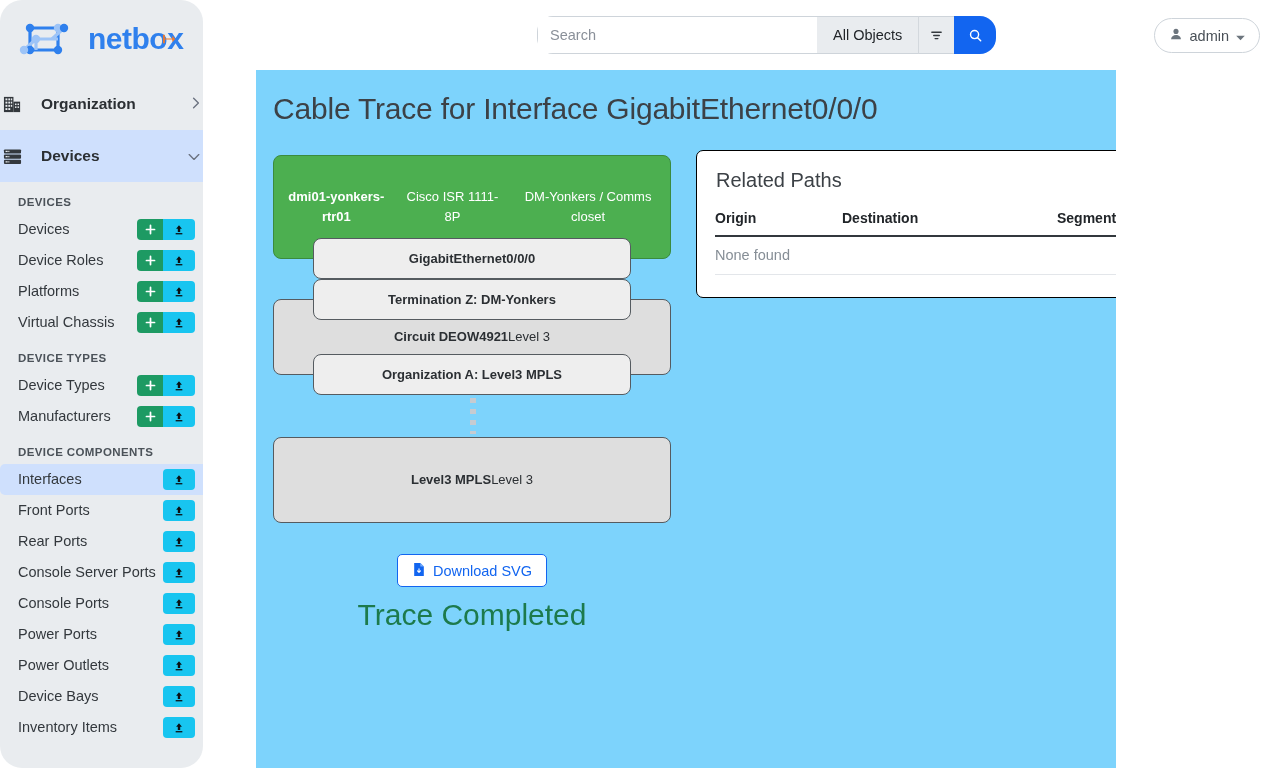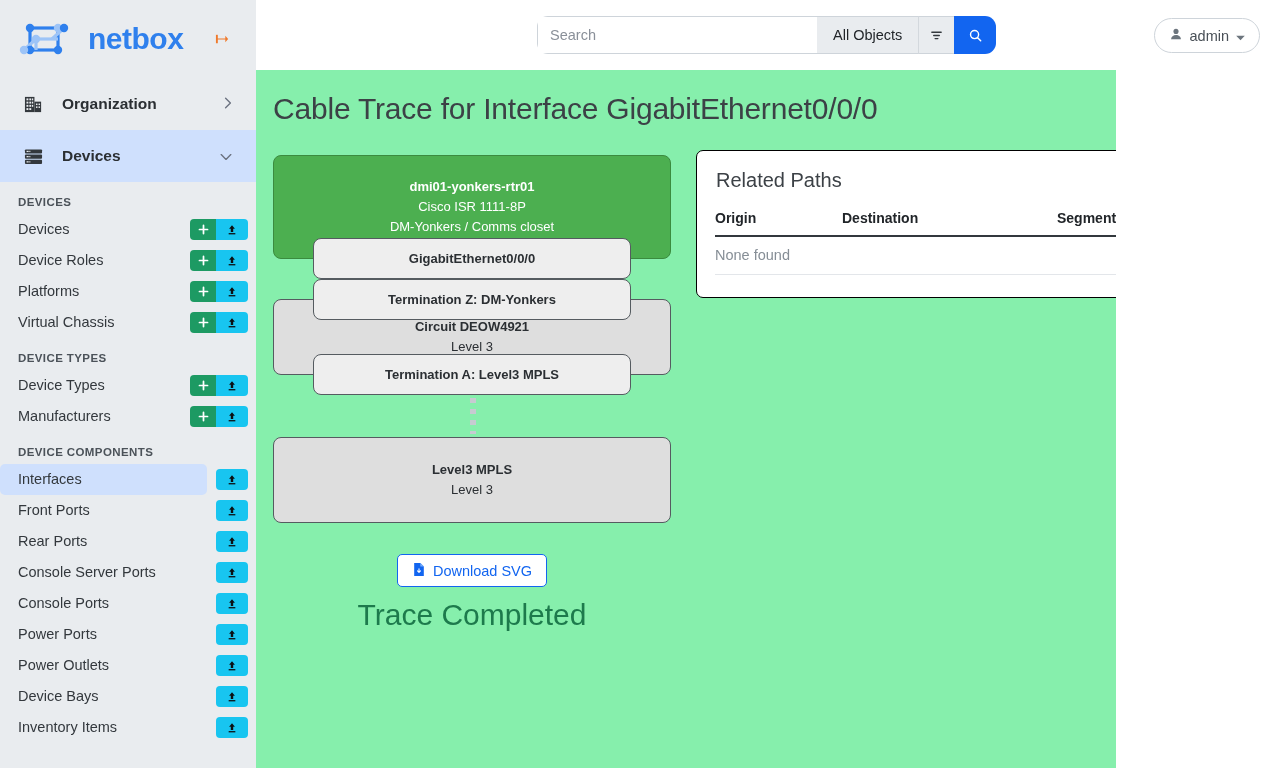--- a/index.html
+++ b/index.html
@@ -8,40 +8,41 @@
     width: 1280px; height: 768px;
     overflow: hidden;
     background: #ffffff;
     font-family: "Liberation Sans", sans-serif;
     -webkit-font-smoothing: antialiased;
   }
 
   
   #sidebar {
     position: absolute; left: 0; top: 0;
-    width: 256px; height: 768px;
+    width: 203px; height: 768px;
     background: #e9ecef;
     overflow: hidden;
+    border-radius: 22px;
   }
   .brand {
     height: 78px;
     display: flex; align-items: center;
     padding: 0 14px 0 14px;
     position: relative;
   }
   .brand-logo { width: 70px; height: 44px; flex: none; }
   .brand-word {
     font-size: 30px; font-weight: 700; color: #2f80ed;
     letter-spacing: -0.5px; margin-left: 4px; line-height: 1;
   }
   .pin-icon { position: absolute; right: 26px; top: 32px; }
 
   .nav-group {
     display: flex; align-items: center;
-    height: 52px; padding: 0 24px;
+    height: 52px; padding: 0 3px;
     cursor: pointer;
   }
   .nav-group.collapsed { background: #e9ecef; }
   .nav-group.expanded { background: #cfe0fd; }
   .nav-group .ng-ico { width: 26px; flex: none; display: flex; align-items: center; }
   .nav-group .ng-label {
     flex: 1 1 auto; margin-left: 12px;
     font-size: 15.5px; font-weight: 700; color: #2b2f33;
   }
   .nav-group .ng-chev { color: #6b7280; font-size: 13px; flex: none; }
@@ -83,21 +84,21 @@
 
   
   #topbar {
     position: absolute; left: 256px; top: 0;
     width: 1024px; height: 70px;
     background: #ffffff;
   }
   .search-wrap {
     position: absolute; left: 281px; top: 16px;
     display: flex; height: 38px;
-    border-radius: 11px; overflow: hidden;
+    border-radius: 16px; overflow: hidden;
   }
   .search-input {
     width: 280px; height: 38px;
     border: 1px solid #ced4da; border-right: none;
     border-radius: 5px 0 0 5px;
     font-size: 14.5px; color: #212529;
     padding: 0 12px; outline: none; background: #fff;
     font-family: "Liberation Sans", sans-serif;
   }
   .search-input::placeholder { color: #8a9099; }
@@ -123,37 +124,37 @@
     height: 35px; padding: 16px 14px;
     border: 1px solid #ced4da; border-radius: 18px;
     background: #fff;
     font-size: 14.5px; color: #495057;
   }
 
   
   #main {
     position: absolute; left: 256px; top: 70px;
     width: 860px; height: 698px;
-    background: #86efac;
+    background: #7dd3fc;
     overflow: hidden;
   }
   .page-title {
     position: absolute; left: 17px; top: 2px;
     font-size: 30px; font-weight: 400; color: #3c4146;
     letter-spacing: -0.2px;
   }
 
   
   #trace { position: absolute; left: 17px; top: 85px; width: 398px; }
   .node {
     position: relative;
     border: 1px solid #555b60;
     border-radius: 8px;
     text-align: center;
-    display: flex; flex-direction: column; align-items: center; justify-content: center;
+    display: flex; align-items: center; justify-content: center;
   }
   .node .n-title { font-size: 13px; font-weight: 700; line-height: 20px; }
   .node .n-sub   { font-size: 13px; font-weight: 400; line-height: 20px; }
 
   .node-device {
     width: 398px; height: 104px;
     background: #4caf50; border-color: #3b8b3f;
     color: #ffffff;
   }
   .node-term {
@@ -588,21 +589,21 @@
     <div class="node node-term">
       <div class="n-title">Termination Z: DM-Yonkers</div>
     </div>
 
     <div class="node node-circuit overlap-up">
       <div class="n-title">Circuit DEOW4921</div>
       <div class="n-sub">Level 3</div>
     </div>
 
     <div class="node node-term overlap-dn">
-      <div class="n-title">Termination A: Level3 MPLS</div>
+      <div class="n-title">Organization A: Level3 MPLS</div>
     </div>
 
     <div class="dotted-row">
       <div class="dotted-line"></div>
     </div>
 
     <div class="node node-provider">
       <div class="n-title">Level3 MPLS</div>
       <div class="n-sub">Level 3</div>
     </div>

